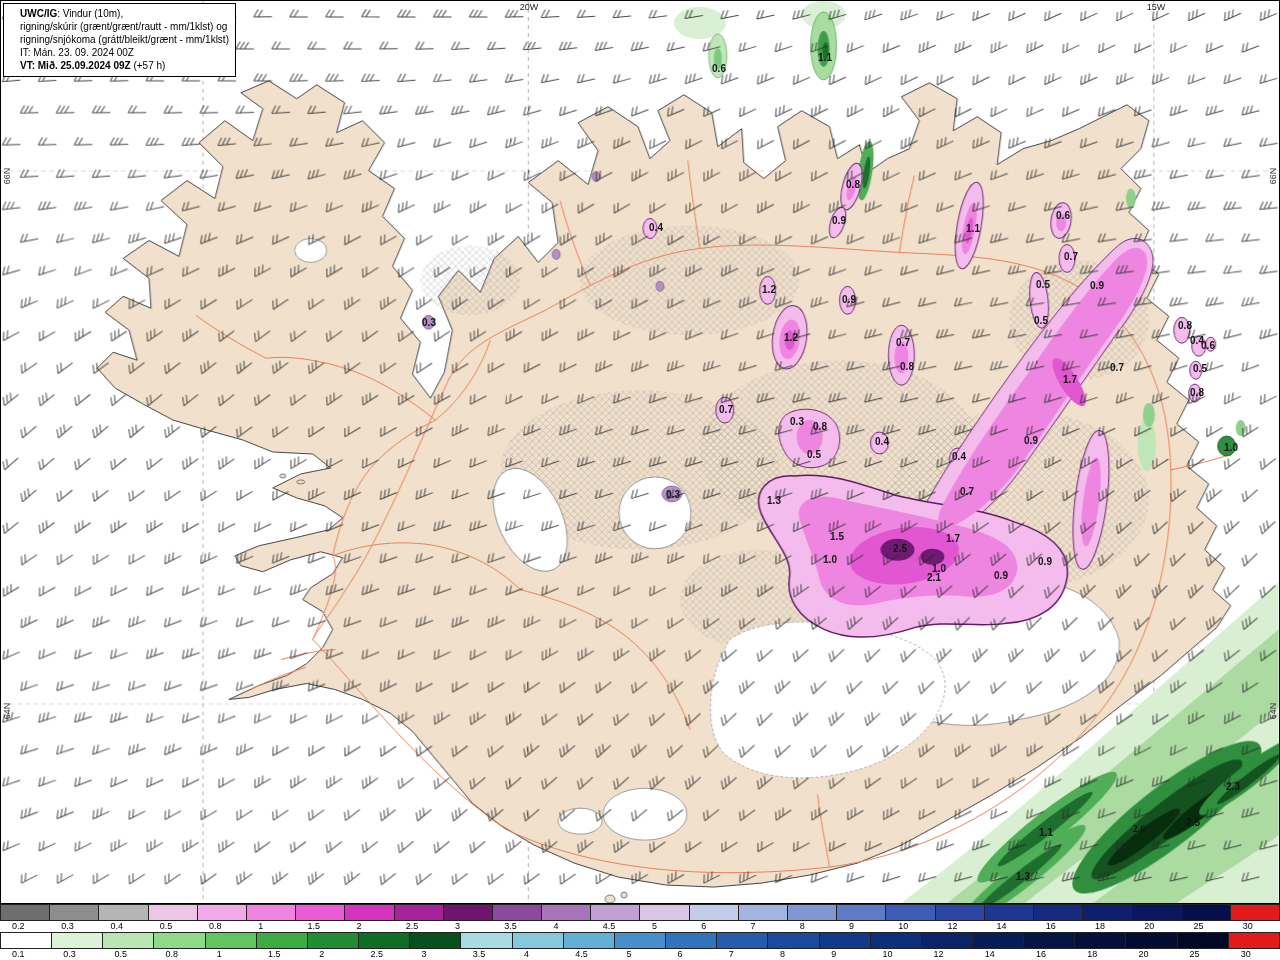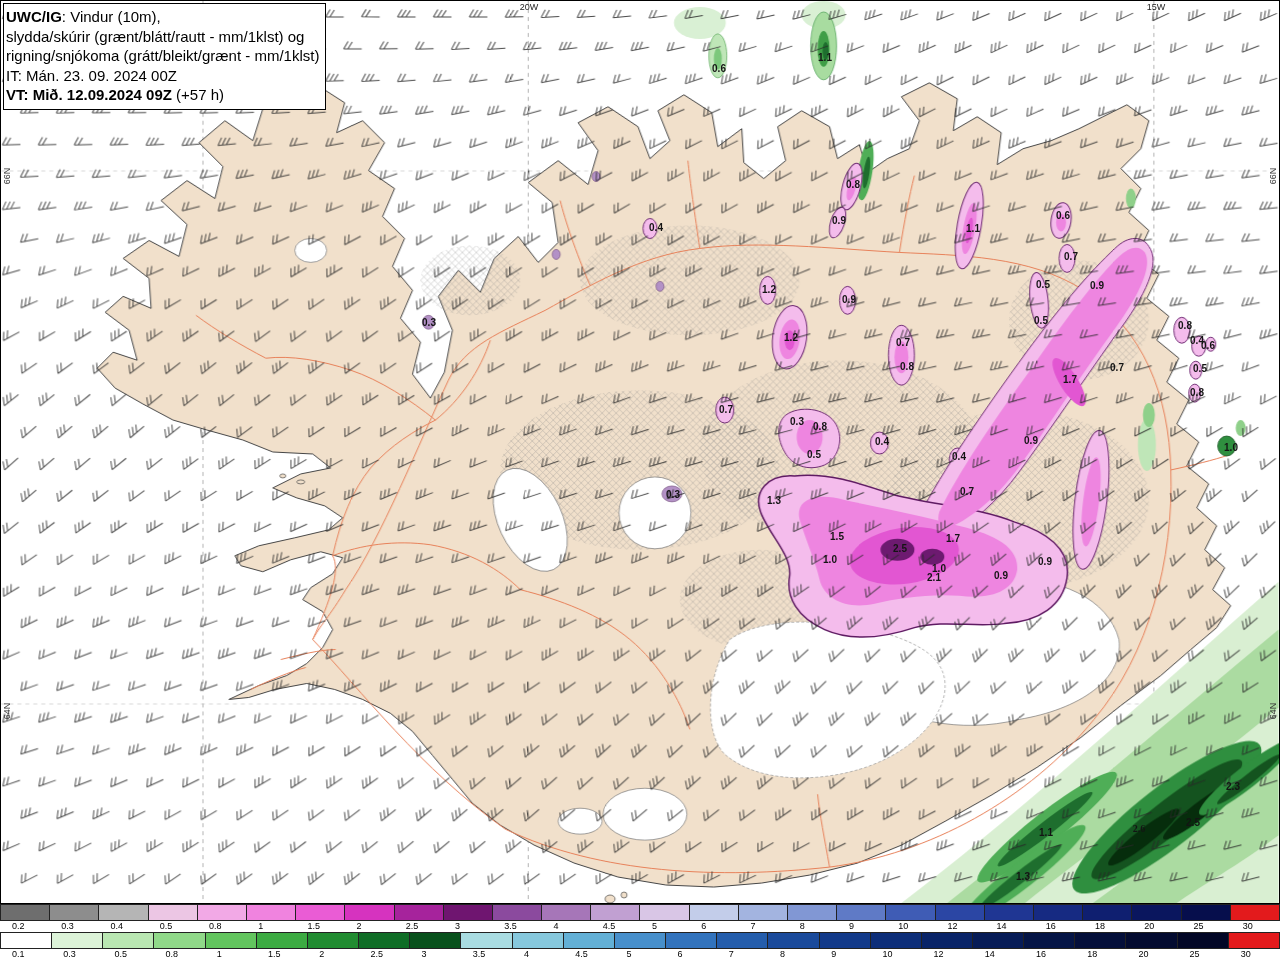--- a/index.html
+++ b/index.html
@@ -5,21 +5,21 @@
   html,body{margin:0;padding:0;background:#fff;}
   body{width:1280px;height:960px;overflow:hidden;font-family:"Liberation Sans",sans-serif;}
   .map{position:relative;width:1280px;height:904px;box-sizing:border-box;border:1px solid #000;background:#fff;}
   .map svg{position:absolute;left:0;top:0;width:100%;height:100%;}
   .labels-layer{position:absolute;left:0;top:0;width:100%;height:100%;pointer-events:none;}
   .mlabel{position:absolute;transform:translate(-50%,-50%);font-size:10px;font-weight:bold;color:#141414;line-height:1;}
   .lonlabel{position:absolute;top:1px;transform:translateX(-50%);font-size:9px;color:#222;}
   .latlabel{position:absolute;font-size:9px;color:#333;width:24px;text-align:center;transform:rotate(-90deg);transform-origin:center;}
   .latlabel.left{left:-6px;}
   .latlabel.right{right:-6px;}
-  .title-box{position:absolute;left:2px;top:2px;background:#fff;border:1px solid #000;padding:3px 6px 4px 2px;font-size:15px;line-height:1.3;color:#000;z-index:20;}
+  .title-box{position:absolute;left:2px;top:2px;background:#fff;border:1px solid #000;padding:3px 6px 4px 16px;font-size:10px;line-height:1.3;color:#000;z-index:20;}
   .title-box div{white-space:nowrap;}
   .legend{width:1280px;}
   .cbar{display:flex;height:17px;box-sizing:border-box;border:1px solid #222;}
   .cbar > div{flex:1;}
   .cbar > div + div{border-left:1px solid #222;}
   .clabels{position:relative;height:11px;font-size:9px;color:#000;}
   .clabels span{position:absolute;top:0;padding-left:12px;line-height:11px;}
 </style>
 </head>
 <body>
@@ -1216,24 +1216,24 @@
       <span class="lonlabel" style="left: 528px;">20W</span>
       <span class="lonlabel" style="left: 1155px;">15W</span>
       <span class="latlabel left" style="top: 170px;">66N</span>
       <span class="latlabel right" style="top: 170px;">66N</span>
       <span class="latlabel left" style="top: 705px;">64N</span>
       <span class="latlabel right" style="top: 705px;">64N</span>
     </div>
 
   <div class="title-box">
     <div><b>UWC/IG</b><span>: Vindur (10m),</span></div>
-    <div>slydda/skúrir (grænt/blátt/rautt - mm/1klst) og</div>
+    <div>rigning/skúrir (grænt/grænt/rautt - mm/1klst) og</div>
     <div>rigning/snjókoma (grátt/bleikt/grænt - mm/1klst)</div>
     <div><span>IT:</span> <span>Mán. 23. 09. 2024 00Z</span></div>
-    <div><b>VT: Mið. 12.09.2024 09Z</b> <span>(+57 h)</span></div>
+    <div><b>VT: Mið. 25.09.2024 09Z</b> <span>(+57 h)</span></div>
   </div>
 </div>
 
 <div class="legend">
   <div class="cbar" id="snow-bar">
       <div style="background: rgb(110, 110, 110);"></div>
       <div style="background: rgb(141, 141, 141);"></div>
       <div style="background: rgb(181, 181, 181);"></div>
       <div style="background: rgb(236, 198, 228);"></div>
       <div style="background: rgb(242, 169, 230);"></div>

